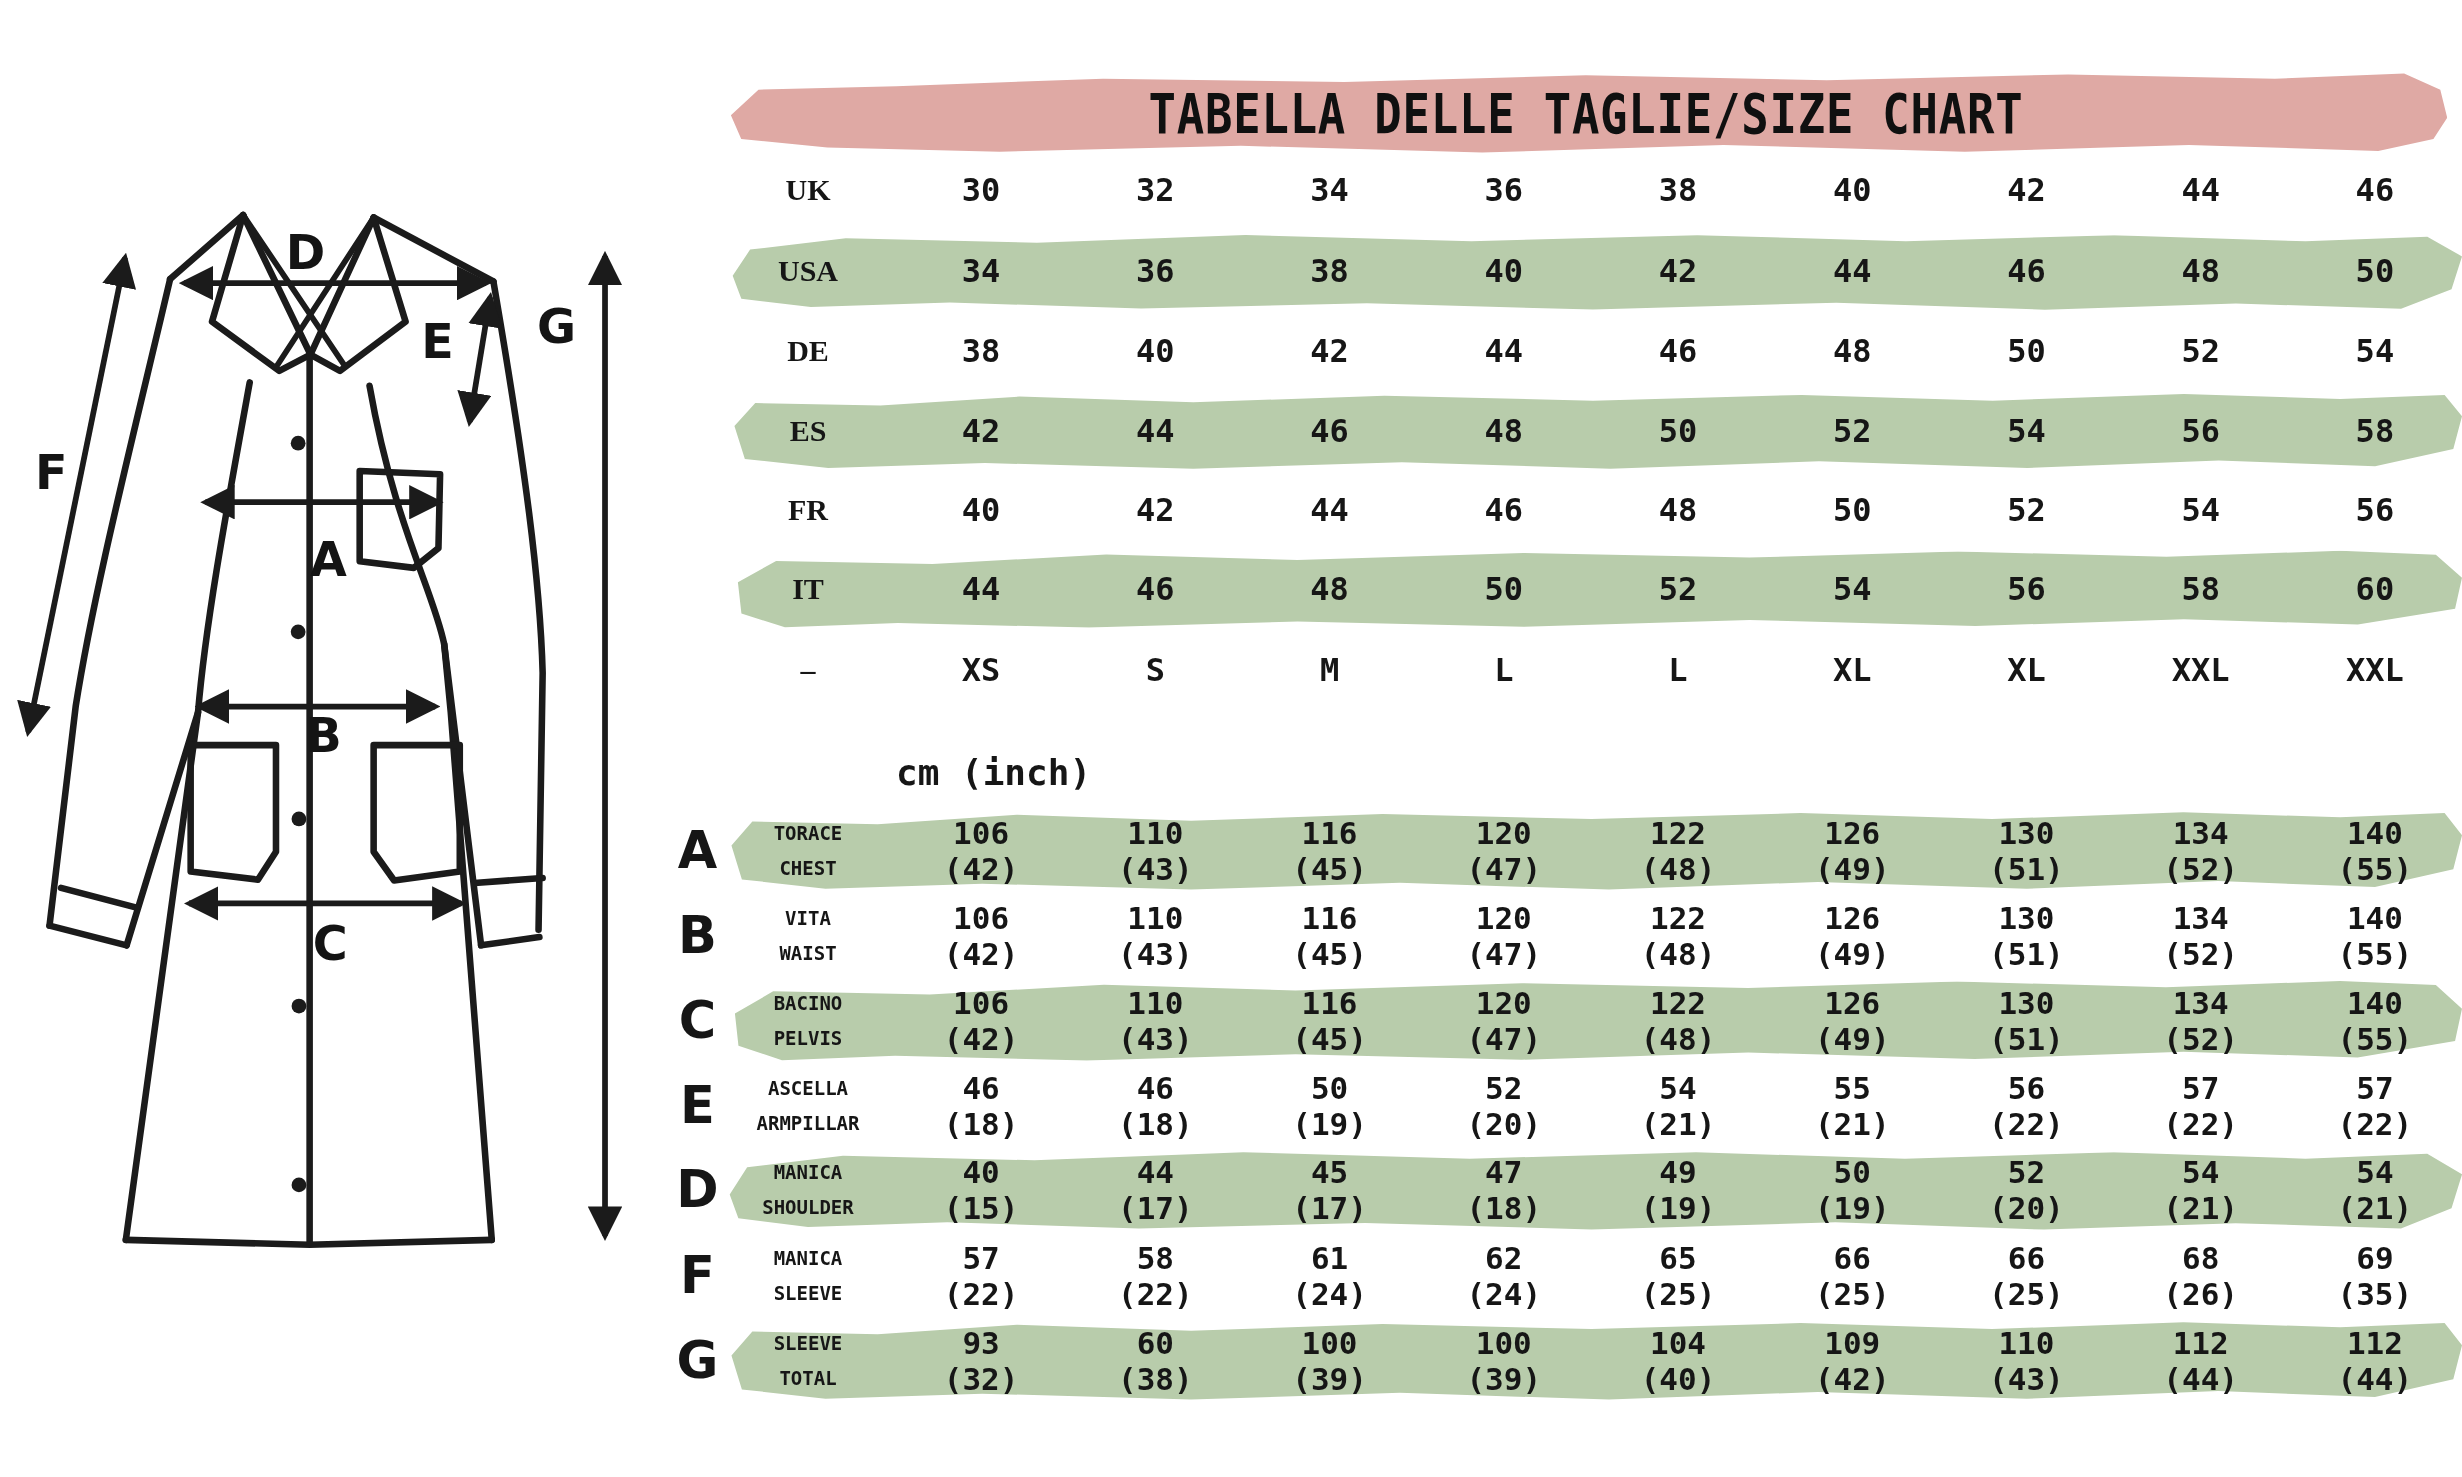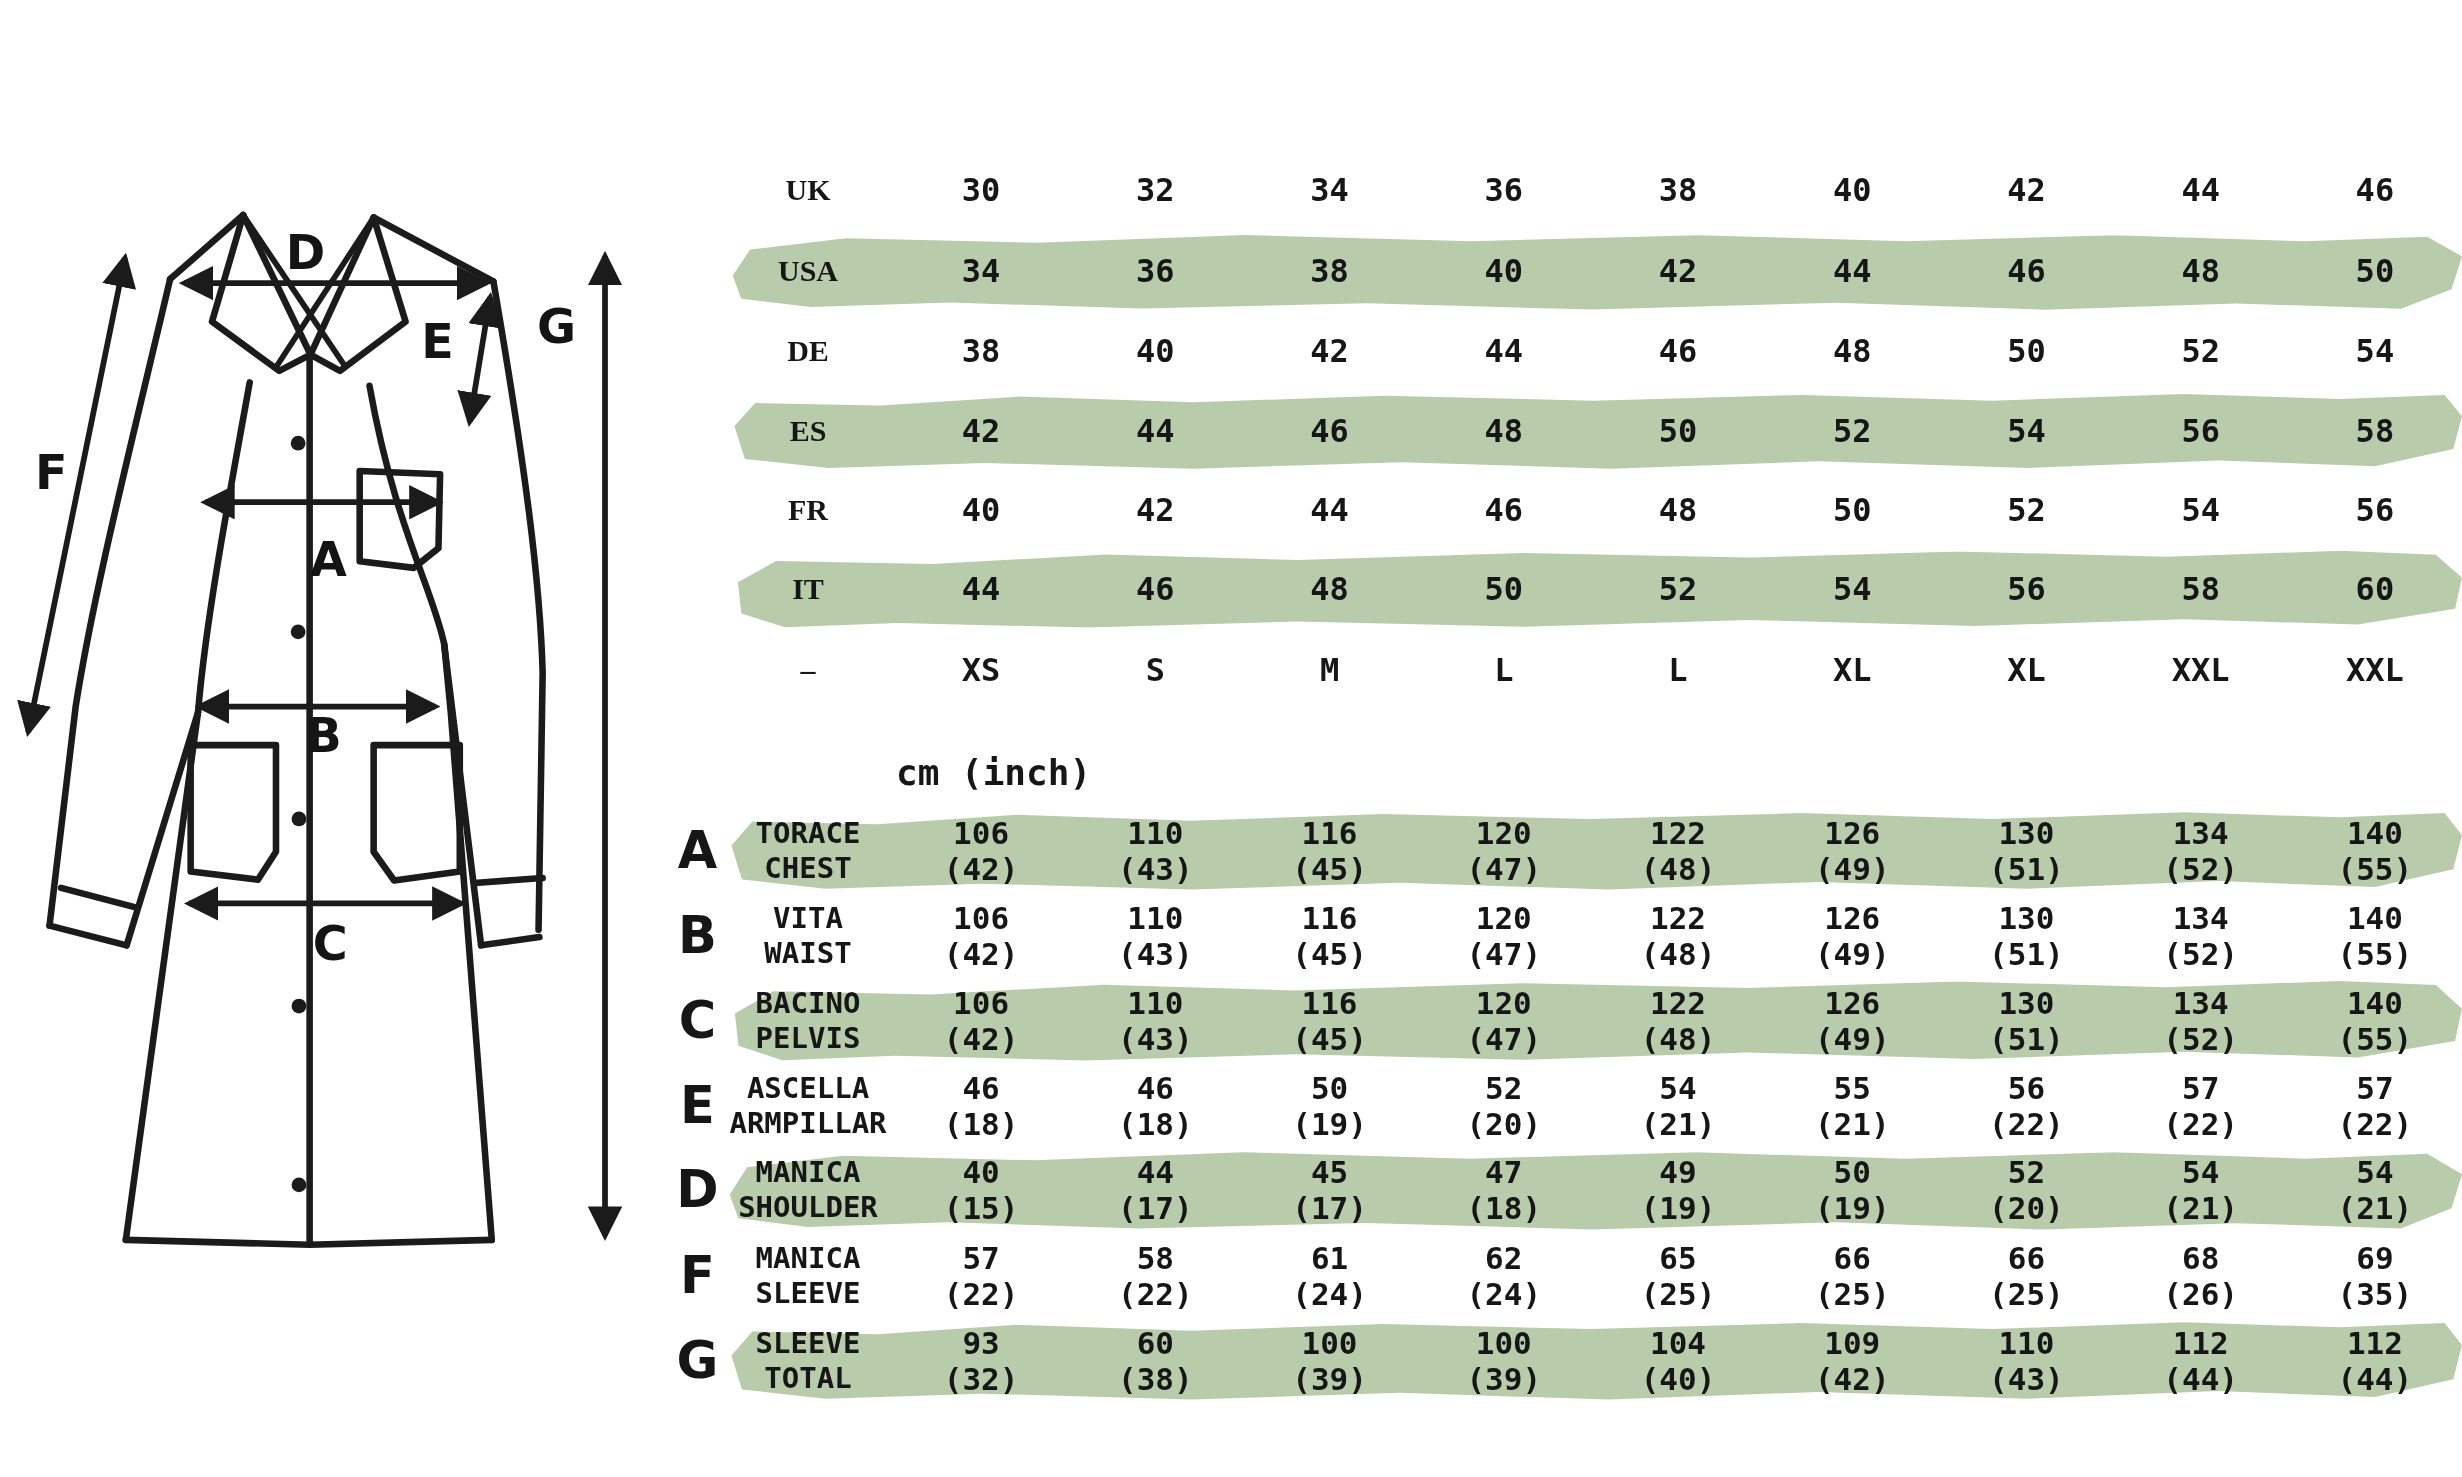--- a/index.html
+++ b/index.html
@@ -41,21 +41,21 @@
   .size-row .brush{left:51px;}
   .meas-row .brush{left:48px;}
   .brush.v1{clip-path:polygon(0.6% 44%,1.8% 16%,9% 19%,17% 8%,27% 15%,38% 7%,50% 13%,62% 6%,73% 13%,84% 5%,93% 11%,99% 6%,100% 32%,99.5% 72%,95% 93%,86% 86%,75% 95%,63% 87%,51% 96%,39% 88%,27% 96%,15% 89%,6% 95%,1.2% 84%);}
   .brush.v2{clip-path:polygon(0.5% 58%,1.5% 26%,7% 12%,18% 17%,30% 7%,43% 14%,56% 6%,68% 13%,80% 5%,91% 12%,98% 6%,100% 30%,99.4% 70%,96.5% 94%,87% 88%,76% 96%,64% 88%,50% 97%,37% 90%,24% 97%,13% 90%,5% 96%,1% 86%);transform:rotate(0.12deg);}
   .brush.v3{clip-path:polygon(0.8% 40%,3% 14%,12% 18%,22% 7%,33% 14%,46% 6%,59% 12%,71% 5%,83% 12%,93% 5%,98.5% 10%,100% 38%,99.6% 76%,94% 95%,84% 88%,72% 96%,59% 88%,46% 96%,33% 89%,21% 96%,10% 90%,3.5% 95%,1% 78%);transform:rotate(-0.1deg);}
 
   .cell{position:relative;z-index:1;text-align:center;}
   .key-cell{font-family:"DejaVu Sans","Liberation Sans",sans-serif;font-weight:bold;font-size:51px;line-height:1;text-align:center;}
   .region-label{font-size:30px;font-family:Liberation Serif, serif;}
   .size-val{font-size:32px;}
-  .meas-label div{font-size:29px;line-height:35px;}
+  .meas-label div{font-size:19px;line-height:35px;}
   .meas-val div{font-size:31px;line-height:36px;}
 
   .unit-note{position:absolute;left:223px;top:752px;font-size:36px;z-index:1;}
 
   
   .diagram{position:absolute;left:0;top:197px;width:657px;height:1280px;}
   .diag-letter{
     font-family:"DejaVu Sans","Liberation Sans",sans-serif;font-weight:bold;font-size:58px;
     fill:#141414;
   }
@@ -124,20 +124,23 @@
     <text class="diag-letter" x="533" y="196">E</text>
     <text class="diag-letter" x="678" y="178">G</text>
     <text class="diag-letter" x="62" y="356">F</text>
     <text class="diag-letter" x="400" y="462">A</text>
     <text class="diag-letter" x="394" y="676">B</text>
     <text class="diag-letter" x="402" y="930">C</text>
   </g>
 </svg>
 
 <div class="panel">
+  <div class="title-band">
+    <span class="title-text">TABELLA DELLE TAGLIE/SIZE CHART</span>
+  </div>
   <div class="unit-note">cm (inch)</div>
   <div id="size-rows">
       <div class="row size-row" style="top: 149px;">
 
     <div class="cell"></div>
     <div class="cell region-label">UK</div>
   <div class="cell size-val">30</div>
         <div class="cell size-val">32</div>
         <div class="cell size-val">34</div>
         <div class="cell size-val">36</div>

